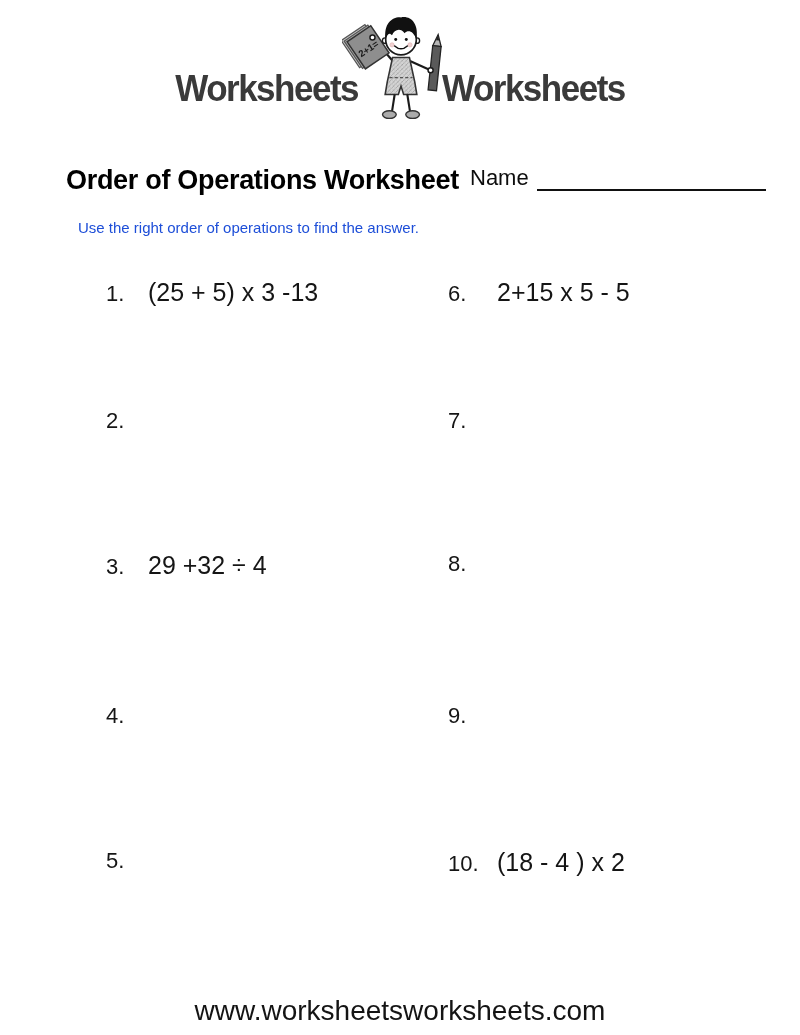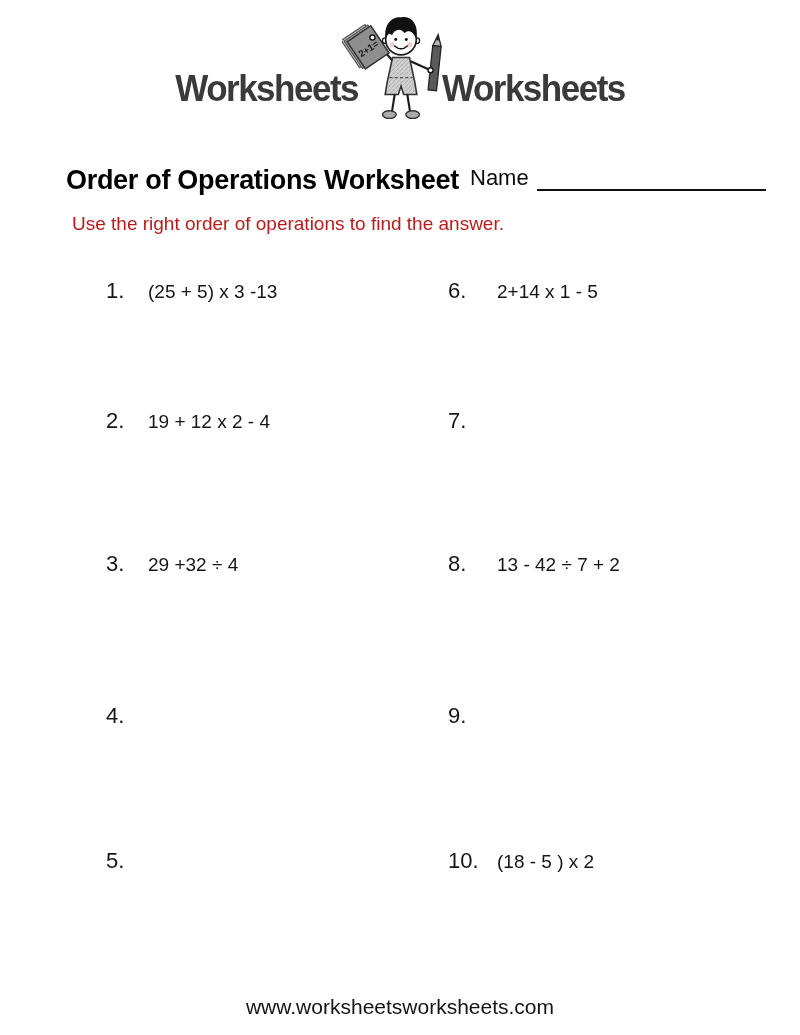--- a/index.html
+++ b/index.html
@@ -57,59 +57,59 @@
   .name-label { font-size: 22px; color: #0d0d0d; padding-right: 8px; }
   .name-line {
     flex: 1;
     border-bottom: 2px solid #111111;
     height: 26px;
   }
   .instructions {
     position: absolute;
     left: 66px;
     top: 207px;
-    margin: 6px;
-    font-size: 19px;
-    color: #b91c1c;
+    margin: 12px;
+    font-size: 15px;
+    color: #1d4ed8;
   }
 
   
   .problem {
     position: absolute;
     display: flex;
     align-items: baseline;
     white-space: nowrap;
   }
   .problem .num {
     display: inline-block;
     font-size: 22px;
     color: #151515;
   }
   .problem .expr {
-    font-size: 19px;
+    font-size: 25px;
     color: #151515;
   }
   .col-left  { left: 106px; }
   .col-left  .num { min-width: 42px; }
   .col-right { left: 448px; }
   .col-right .num { min-width: 49px; }
   .row-1 { top: 278px; }
   .row-2 { top: 408px; }
   .row-3 { top: 551px; }
   .row-4 { top: 703px; }
   .row-5 { top: 848px; }
 
   
   .footer {
     position: absolute;
     top: 995px;
     left: 0;
     width: 100%;
     text-align: center;
-    font-size: 21px;
+    font-size: 28px;
     color: #141414;
   }
 </style>
 </head>
 <body>
 
 <div class="page">
 
   <header class="logo">
     <span class="logo-text left">Worksheets</span>
@@ -169,48 +169,46 @@
   </div>
   <p class="instructions">Use the right order of operations to find the answer.</p>
 
   <main>
     <div class="problem col-left row-1">
       <span class="num">1.</span>
       <span class="expr">(25 + 5) x 3 -13</span>
     </div>
     <div class="problem col-left row-2">
       <span class="num">2.</span>
-      <span class="expr">19 + 12 x 2 - 4</span>
     </div>
     <div class="problem col-left row-3">
       <span class="num">3.</span>
       <span class="expr">29 +32 ÷ 4</span>
     </div>
     <div class="problem col-left row-4">
       <span class="num">4.</span>
     </div>
     <div class="problem col-left row-5">
       <span class="num">5.</span>
     </div>
 
     <div class="problem col-right row-1">
       <span class="num">6.</span>
-      <span class="expr">2+14 x 1 - 5</span>
+      <span class="expr">2+15 x 5 - 5</span>
     </div>
     <div class="problem col-right row-2">
       <span class="num">7.</span>
     </div>
     <div class="problem col-right row-3">
       <span class="num">8.</span>
-      <span class="expr">13 - 42 ÷ 7 + 2</span>
     </div>
     <div class="problem col-right row-4">
       <span class="num">9.</span>
     </div>
     <div class="problem col-right row-5">
       <span class="num">10.</span>
-      <span class="expr">(18 - 5 ) x 2</span>
+      <span class="expr">(18 - 4 ) x 2</span>
     </div>
   </main>
 
   <footer class="footer">www.worksheetsworksheets.com</footer>
 
 </div>
 
 </body></html>

